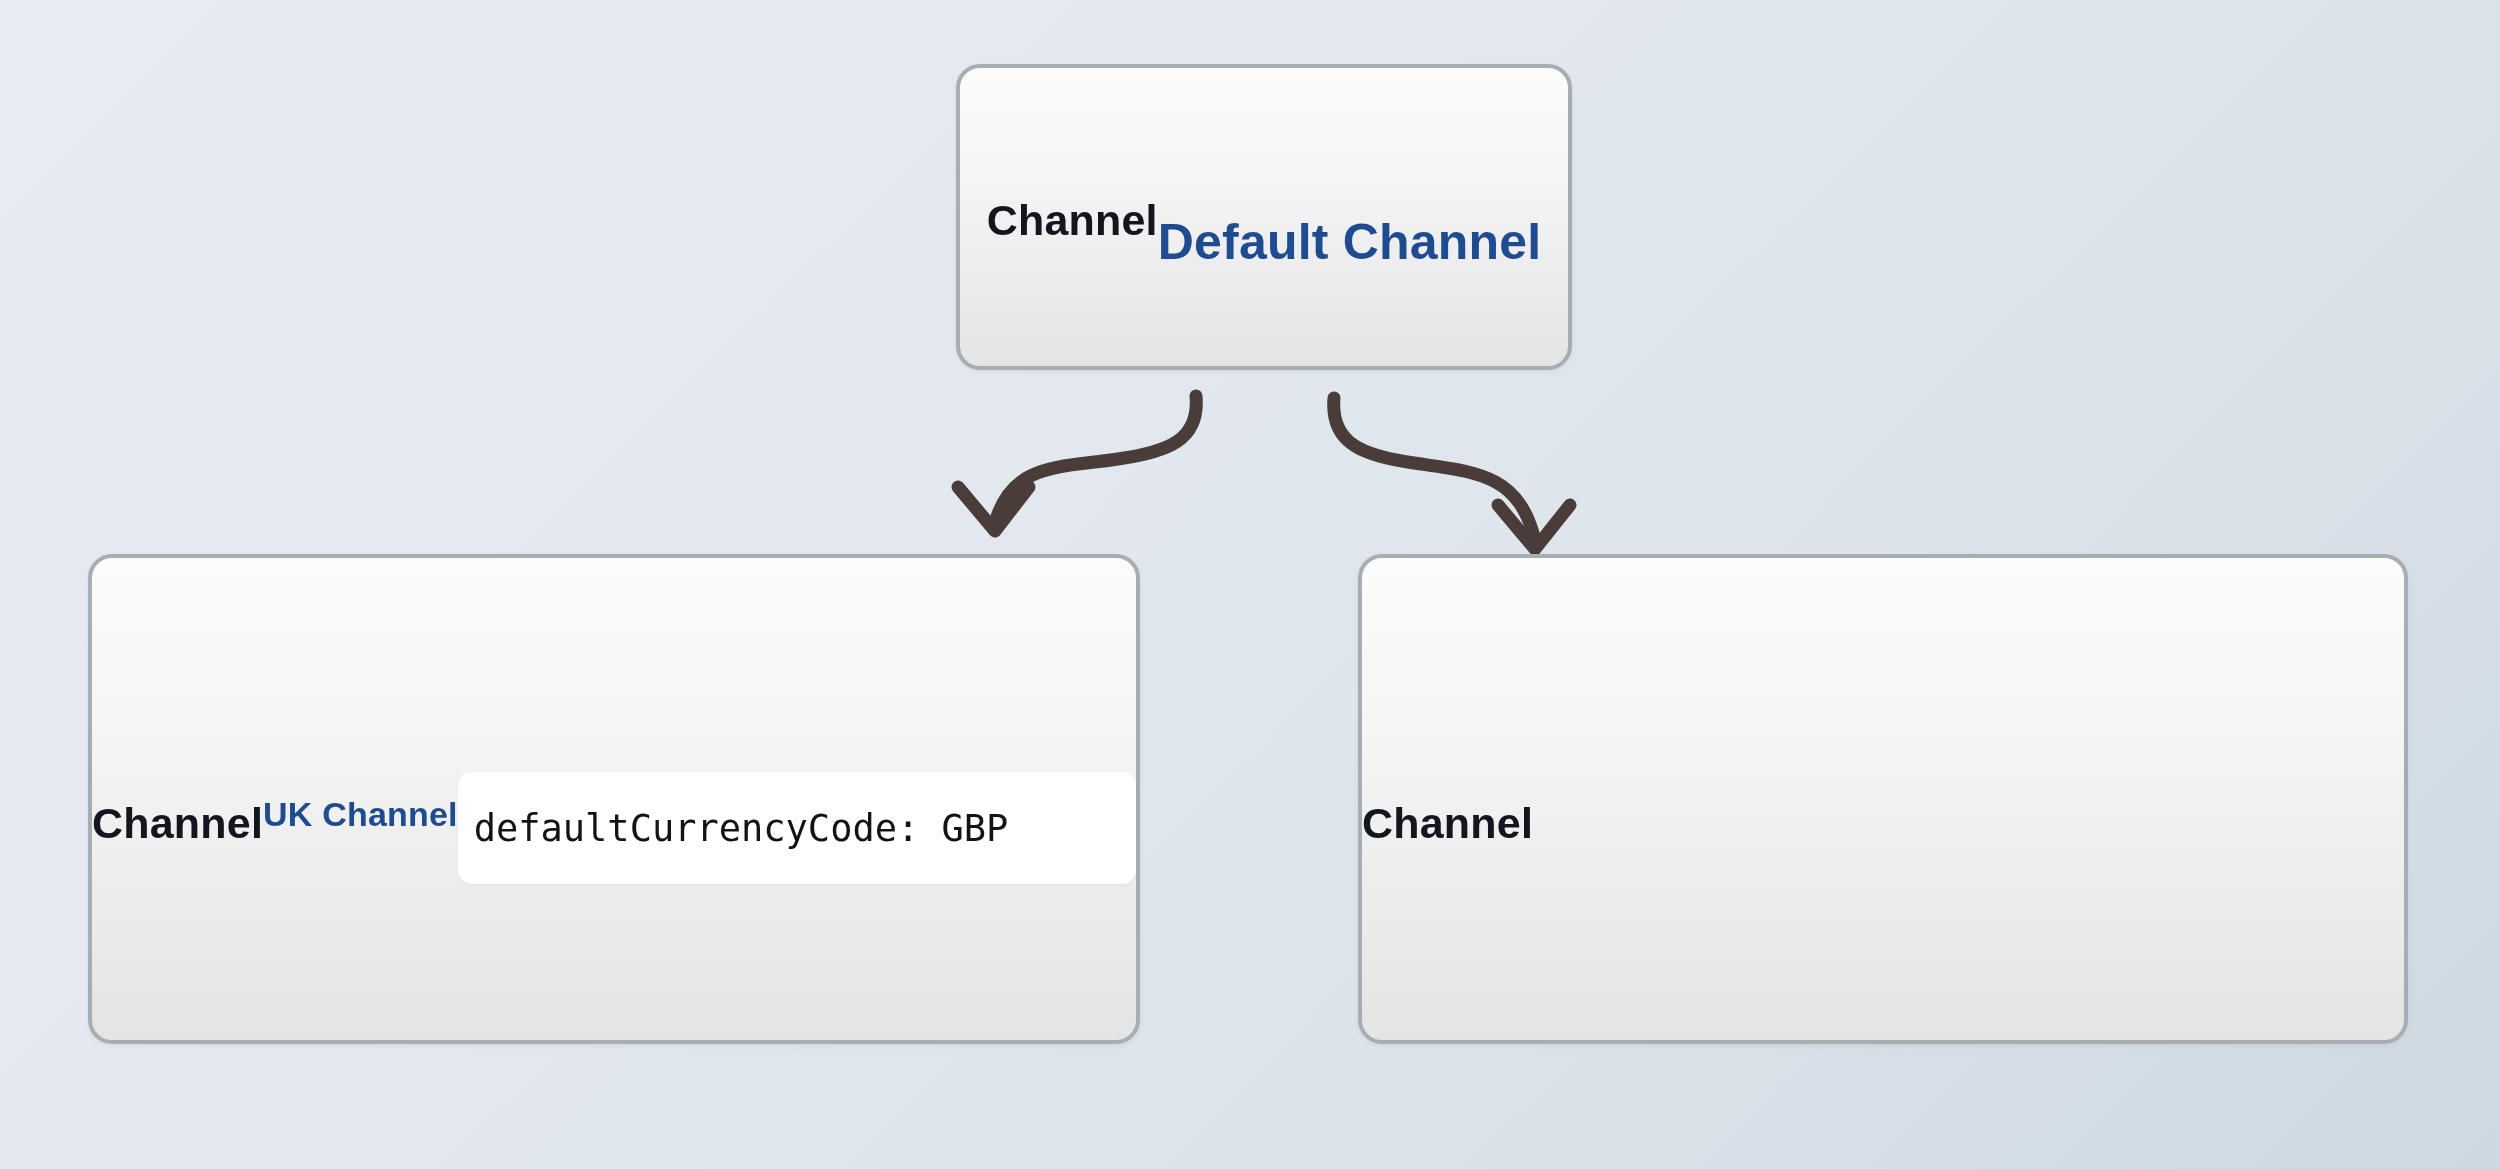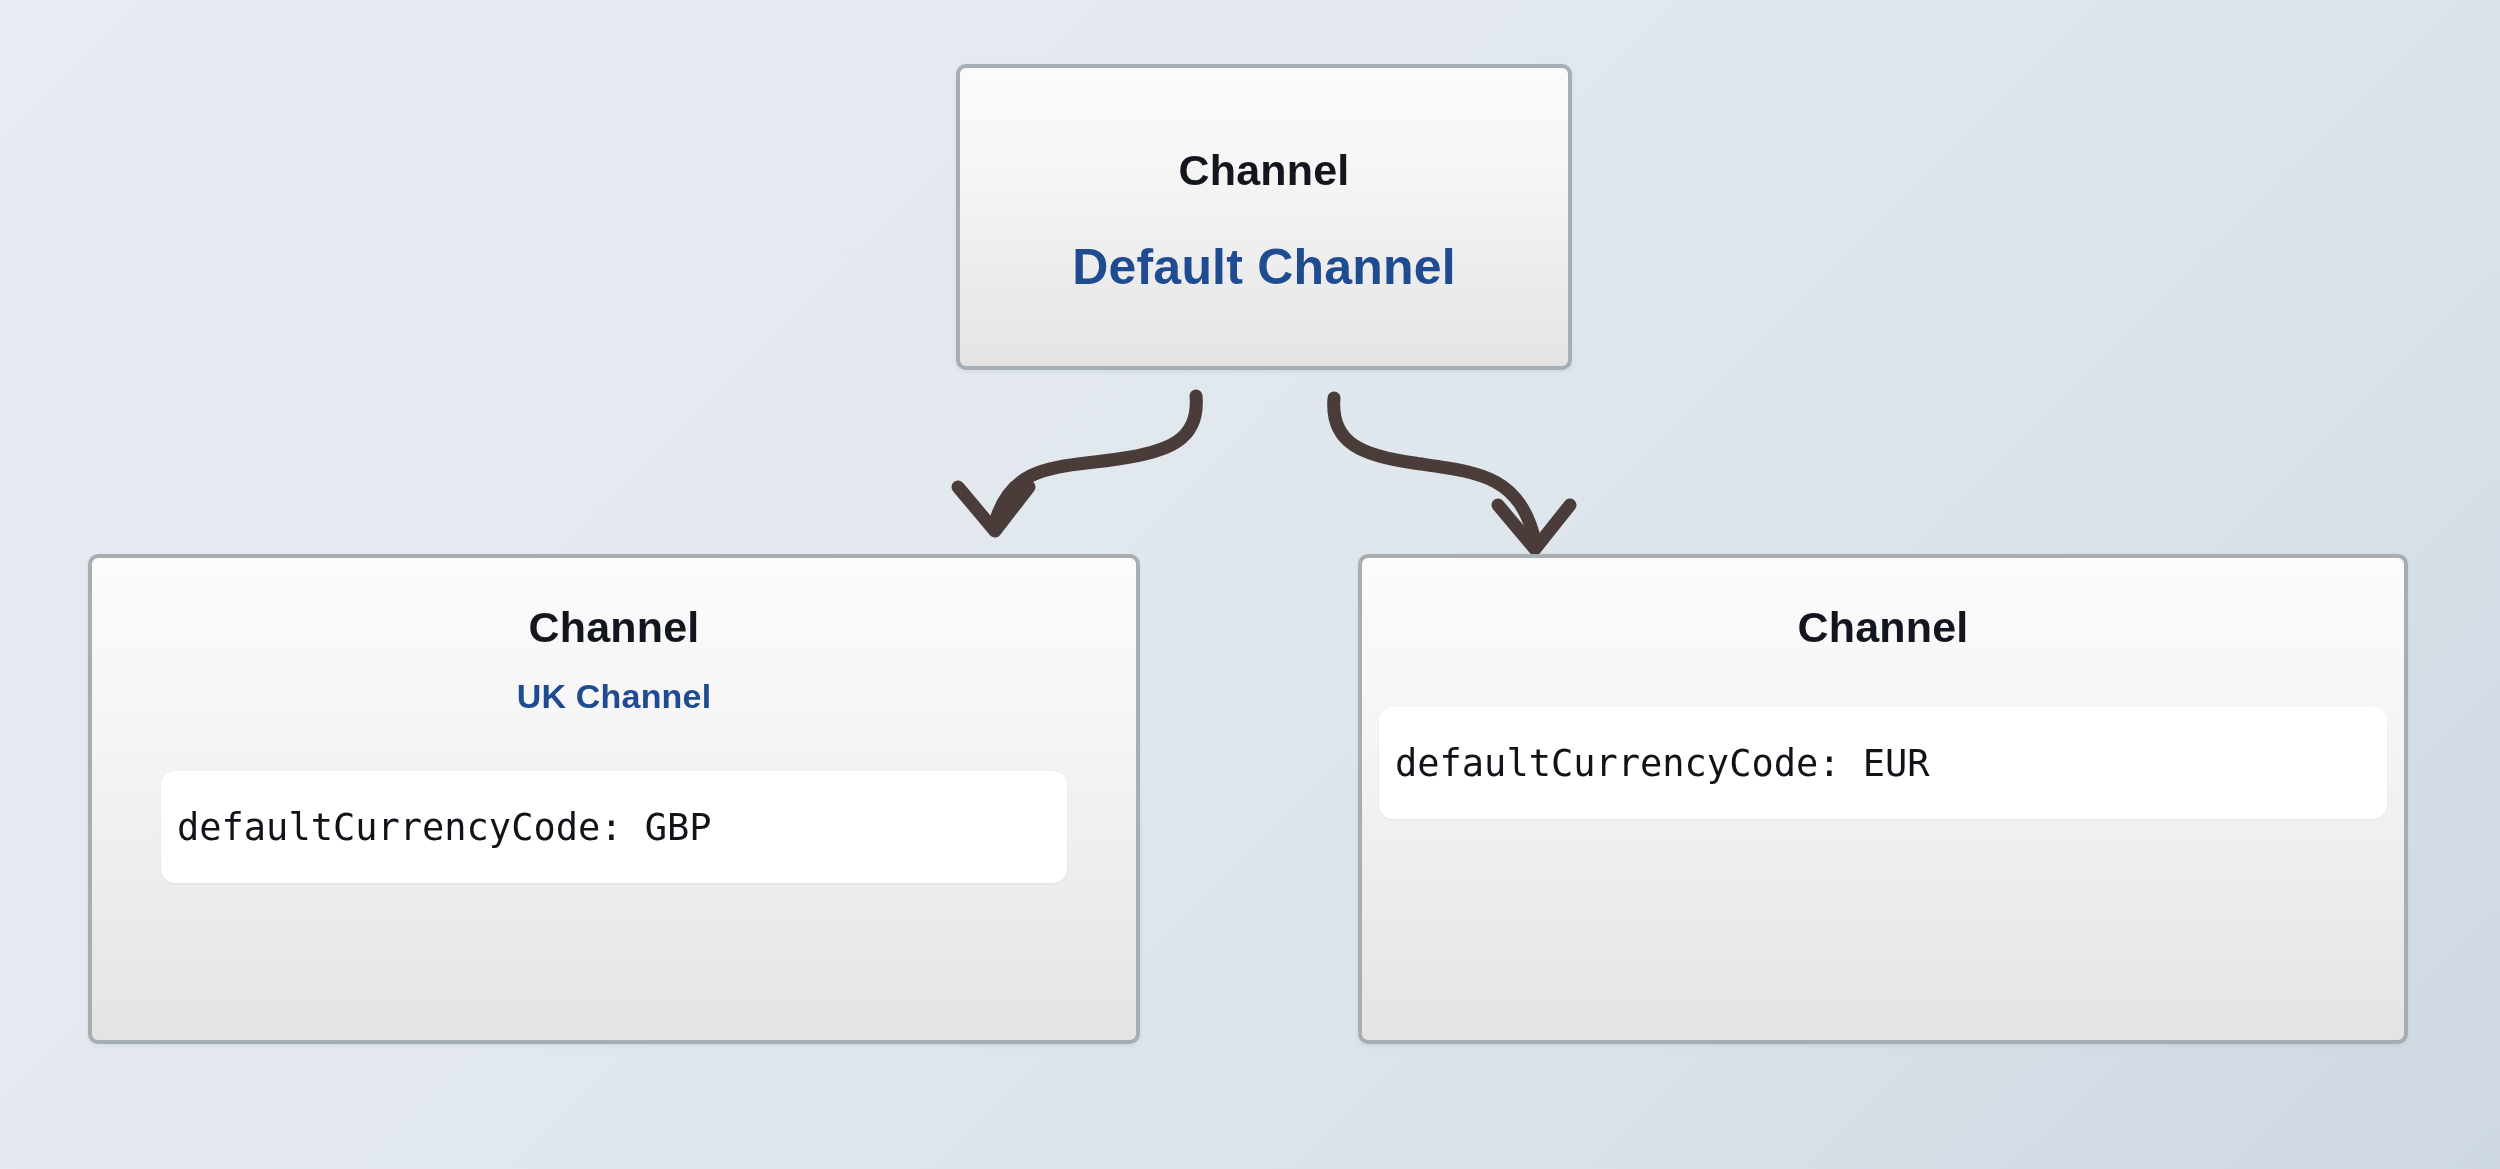--- a/index.html
+++ b/index.html
@@ -28,25 +28,25 @@
     width: 2500px;
     height: 1169px;
     pointer-events: none;
   }
 
   
   .node {
     position: absolute;
     box-sizing: border-box;
     border: 4px solid #a6aeb3;
-    border-radius: 10px;
+    border-radius: 24px;
     background: linear-gradient(180deg, #fbfbfc 0%, #f6f6f7 32%, #ececec 70%, #e4e4e4 100%);
     box-shadow: 0 2px 4px rgba(90,100,110,0.10);
     display: flex;
-    flex-direction: column;
+    flex-direction: row;
     align-items: center;
   }
 
   .node-type {
     color: #14161f;
     font-weight: bold;
     letter-spacing: 0.2px;
     text-align: center;
     white-space: nowrap;
   }
@@ -158,18 +158,15 @@
   <div class="node node-child" id="node-uk">
     <div class="node-type">Channel</div>
     <div class="node-name">UK Channel</div>
     <div class="prop-box">
       <span class="prop-text">defaultCurrencyCode: GBP</span>
     </div>
   </div>
 
   <div class="node node-child" id="node-de">
     <div class="node-type">Channel</div>
-    <div class="prop-box">
-      <span class="prop-text">defaultCurrencyCode: EUR</span>
-    </div>
   </div>
 
 </div>
 
 </body></html>

